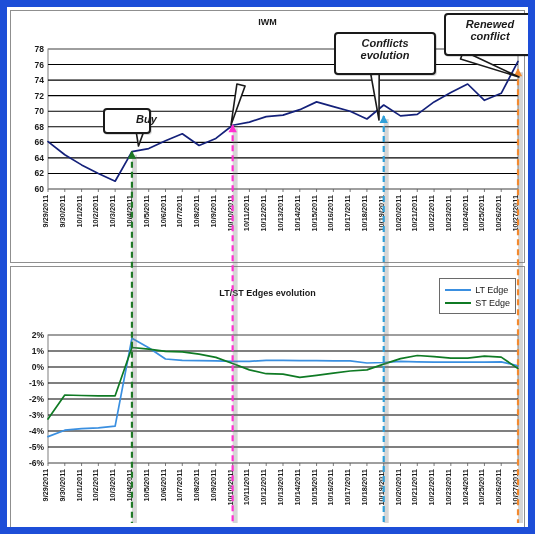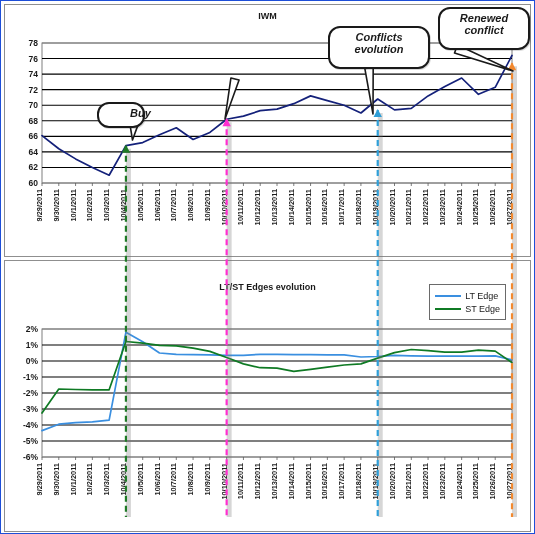--- a/index.html
+++ b/index.html
@@ -1,35 +1,35 @@
 <!DOCTYPE html>
 <html><head>
 <meta charset="utf-8">
 <style>
   html,body{margin:0;padding:0;background:#ffffff;}
   body{font-family:"Liberation Sans",sans-serif;}
   #root{position:relative;width:535px;height:534px;background:#fff;
-        border:1px solid #1d4ed8;box-sizing:border-box;overflow:hidden;}
+        border:7px solid #1d4ed8;box-sizing:border-box;overflow:hidden;}
 
   .panel{position:absolute;left:3px;right:3px;box-sizing:border-box;
          border:1px solid #8f8f8f;background:#fff;}
   #panel-top{top:3px;height:253px;}
   #panel-bottom{top:259px;height:272px;}
 
   .chart-title{position:absolute;width:100%;text-align:center;
                font-size:9px;font-weight:bold;color:#1a1a1a;}
 
   svg{position:absolute;left:0;top:0;overflow:visible;}
 
   .axis-label{font-family:"Liberation Sans",sans-serif;font-size:8.5px;
               fill:#1a1a1a;font-weight:bold;}
   .tick-label{font-family:"Liberation Sans",sans-serif;font-size:7.4px;
               fill:#1a1a1a;font-weight:bold;}
 
-  .callout{position:absolute;border:2px solid #1a1a1a;border-radius:12px;
+  .callout{position:absolute;border:2px solid #1a1a1a;border-radius:4px;
            background:#fff;font-style:italic;font-weight:bold;font-size:11px;
            color:#1a1a1a;text-align:center;line-height:1.12;
            padding:3px 6px;box-sizing:border-box;z-index:6;
            box-shadow:1px 1px 0 rgba(0,0,0,.15);}
 
   .legend-box{position:absolute;border:1px solid #6a6a6a;background:#fff;
               padding:4px 5px;z-index:5;}
   .legend-row{display:flex;align-items:center;height:13px;}
   .legend-swatch{width:26px;height:0;border-top:2.4px solid #000;margin-right:4px;}
   .legend-text{font-size:9px;color:#1a1a1a;font-weight:normal;
@@ -203,21 +203,21 @@
         <text x="423.07142857142856" y="202" class="tick-label" text-anchor="end" transform="rotate(-90 423.07142857142856 202)">10/22/2011</text>
         <text x="439.85714285714283" y="202" class="tick-label" text-anchor="end" transform="rotate(-90 439.85714285714283 202)">10/23/2011</text>
         <text x="456.64285714285717" y="202" class="tick-label" text-anchor="end" transform="rotate(-90 456.64285714285717 202)">10/24/2011</text>
         <text x="473.42857142857144" y="202" class="tick-label" text-anchor="end" transform="rotate(-90 473.42857142857144 202)">10/25/2011</text>
         <text x="490.2142857142857" y="202" class="tick-label" text-anchor="end" transform="rotate(-90 490.2142857142857 202)">10/26/2011</text>
         <text x="507" y="202" class="tick-label" text-anchor="end" transform="rotate(-90 507 202)">10/27/2011</text>
         <polyline points="37.00,169.60 53.79,163.20 70.57,161.60 87.36,160.80 104.14,159.20 120.93,71.20 137.71,80.80 154.50,92.00 171.29,93.28 188.07,93.60 204.86,93.92 221.64,94.40 238.43,94.40 255.21,93.28 272.00,93.28 288.79,93.60 305.57,93.60 322.36,93.92 339.14,93.92 355.93,96.00 372.71,95.52 389.50,94.40 406.29,94.88 423.07,95.20 439.86,95.20 456.64,95.20 473.43,95.20 490.21,94.88 507.00,98.72" fill="none" stroke="#3a8fe0" stroke-width="1.7" stroke-linejoin="round" stroke-linecap="round"></polyline>
         <polyline points="37.00,152.00 53.79,128.00 70.57,128.48 87.36,128.80 104.14,128.80 120.93,80.48 137.71,82.08 154.50,84.32 171.29,84.80 188.07,87.20 204.86,90.40 221.64,96.48 238.43,102.88 255.21,106.72 272.00,107.20 288.79,110.40 305.57,108.32 322.36,106.08 339.14,104.00 355.93,102.88 372.71,97.12 389.50,91.68 406.29,88.48 423.07,89.60 439.86,91.20 456.64,91.20 473.43,89.12 490.21,90.08 507.00,101.60" fill="none" stroke="#0f7a24" stroke-width="1.7" stroke-linejoin="round" stroke-linecap="round"></polyline>
       </svg>
 
-    <div class="legend-box" style="right:24px;top:11px;margin-top:12px;">
+    <div class="legend-box" style="right:8px;top:11px;">
       <div class="legend-row">
         <span class="legend-swatch" id="sw-lt" style="border-top-color: rgb(58, 143, 224);"></span>
         <span class="legend-text">LT Edge</span>
       </div>
       <div class="legend-row">
         <span class="legend-swatch" id="sw-st" style="border-top-color: rgb(15, 122, 36);"></span>
         <span class="legend-text">ST Edge</span>
       </div>
     </div>
   </div>

